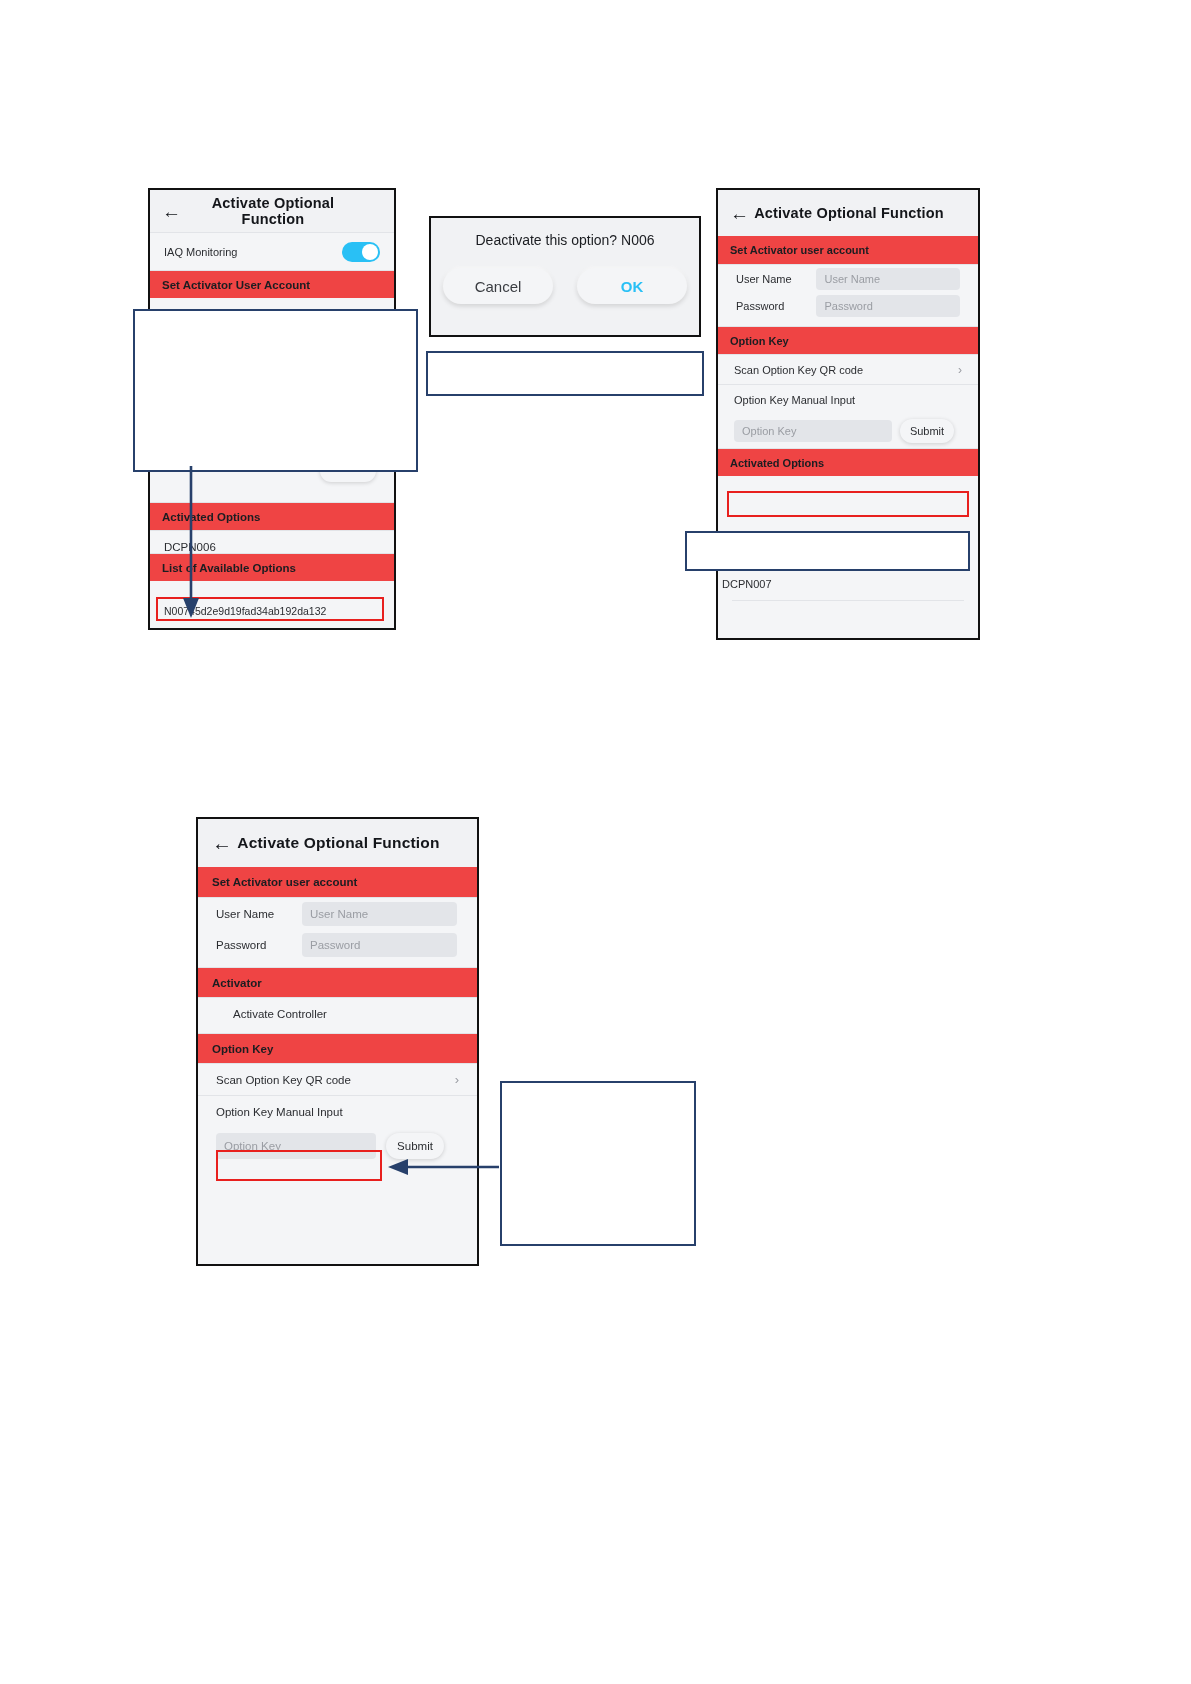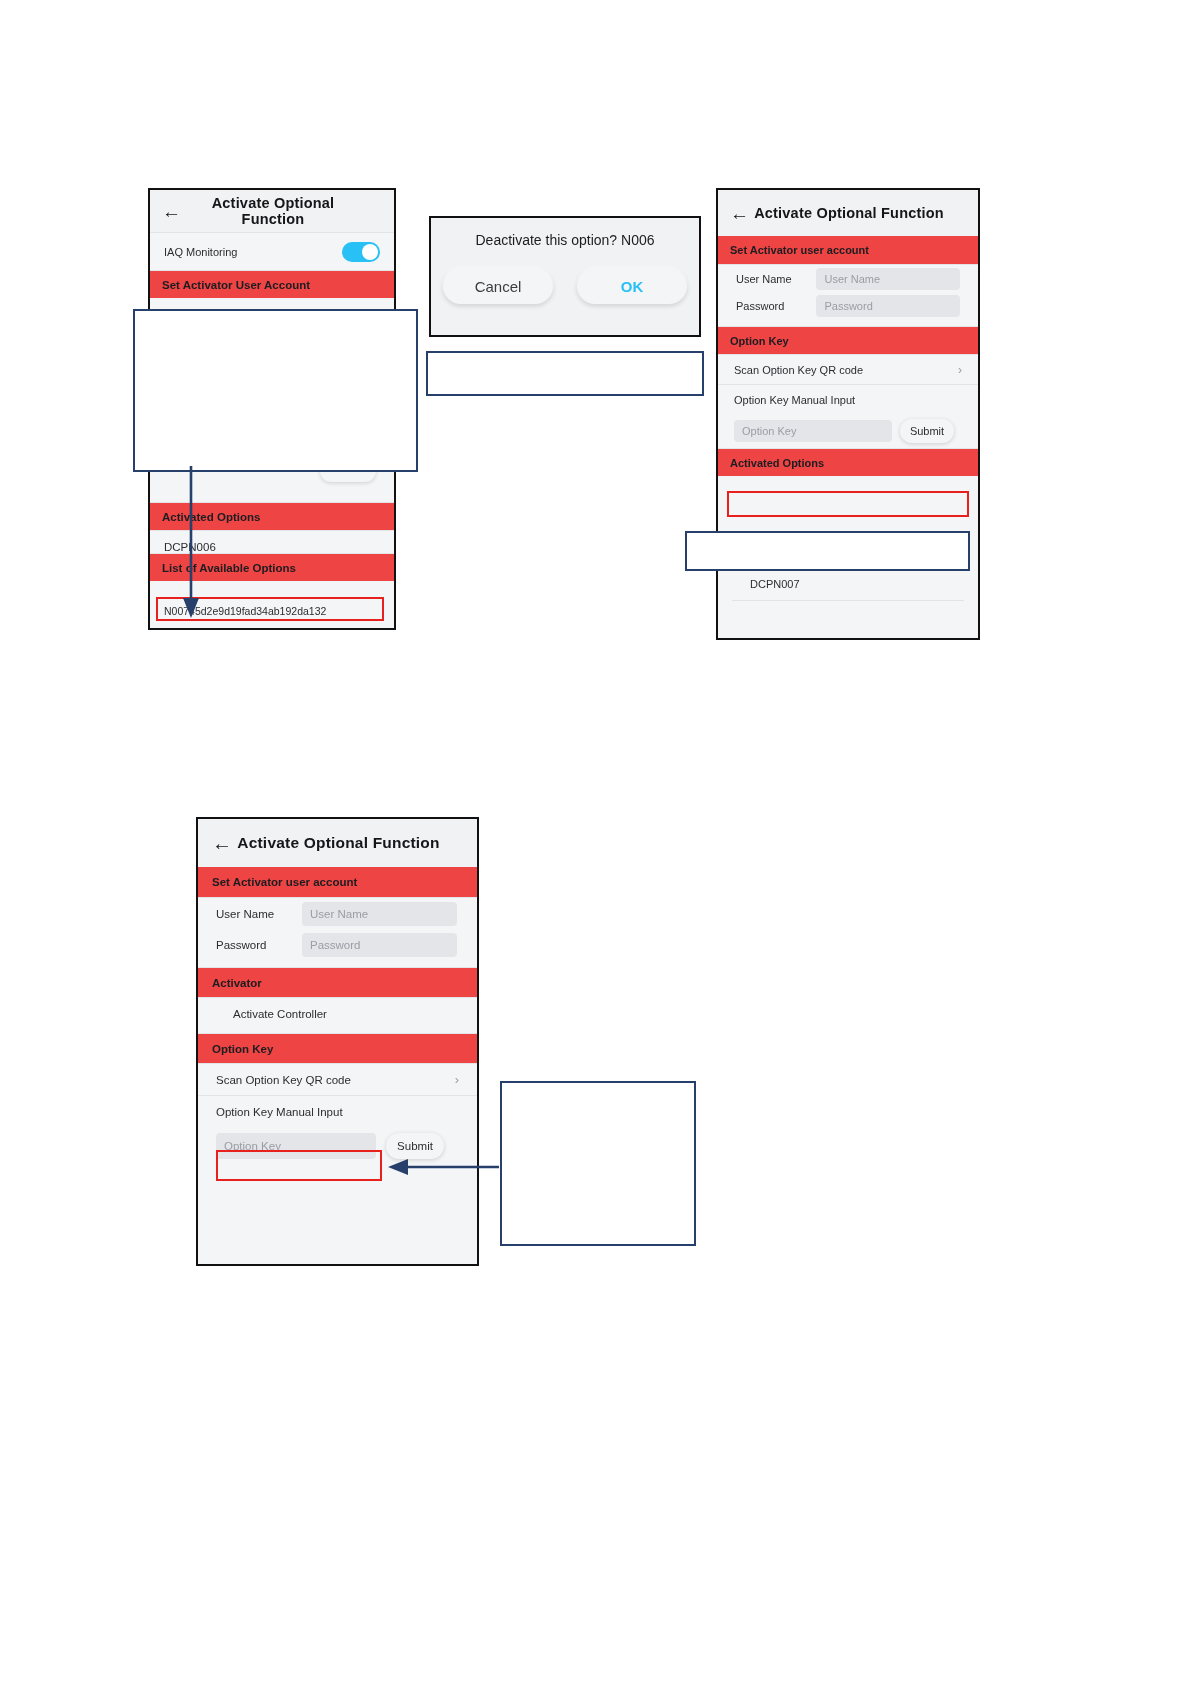--- a/index.html
+++ b/index.html
@@ -209,21 +209,21 @@
       </span>
       <span class="submit-pill" style="margin-left:8px;width:54px;height:24px;font-size:11px;">
         <span>Submit</span>
       </span>
     </div>
 
     <div class="section-label" style="height:28px;padding:0 12px;font-size:11px;border-top:1px solid #e2e4e8;">
       <span>Activated Options</span>
     </div>
 
-    <div class="row" style="position:absolute;left:0;top:380px;right:0;height:28px;padding:0 32px;border-top:none;">
+    <div class="row" style="position:absolute;left:0;top:380px;right:0;height:28px;padding:0 4px;border-top:none;">
       <span class="item-label" style="font-size:11px;">DCPN007</span>
     </div>
     <div style="position:absolute;left:14px;right:14px;top:410px;height:1px;background:#e2e4e8;"></div>
   </div>
 
   <div class="redbox" style="left:727px;top:491px;width:242px;height:26px;"></div>
 
   <div class="callout" style="left:685px;top:531px;width:285px;height:40px;">
     <span></span>
   </div>

